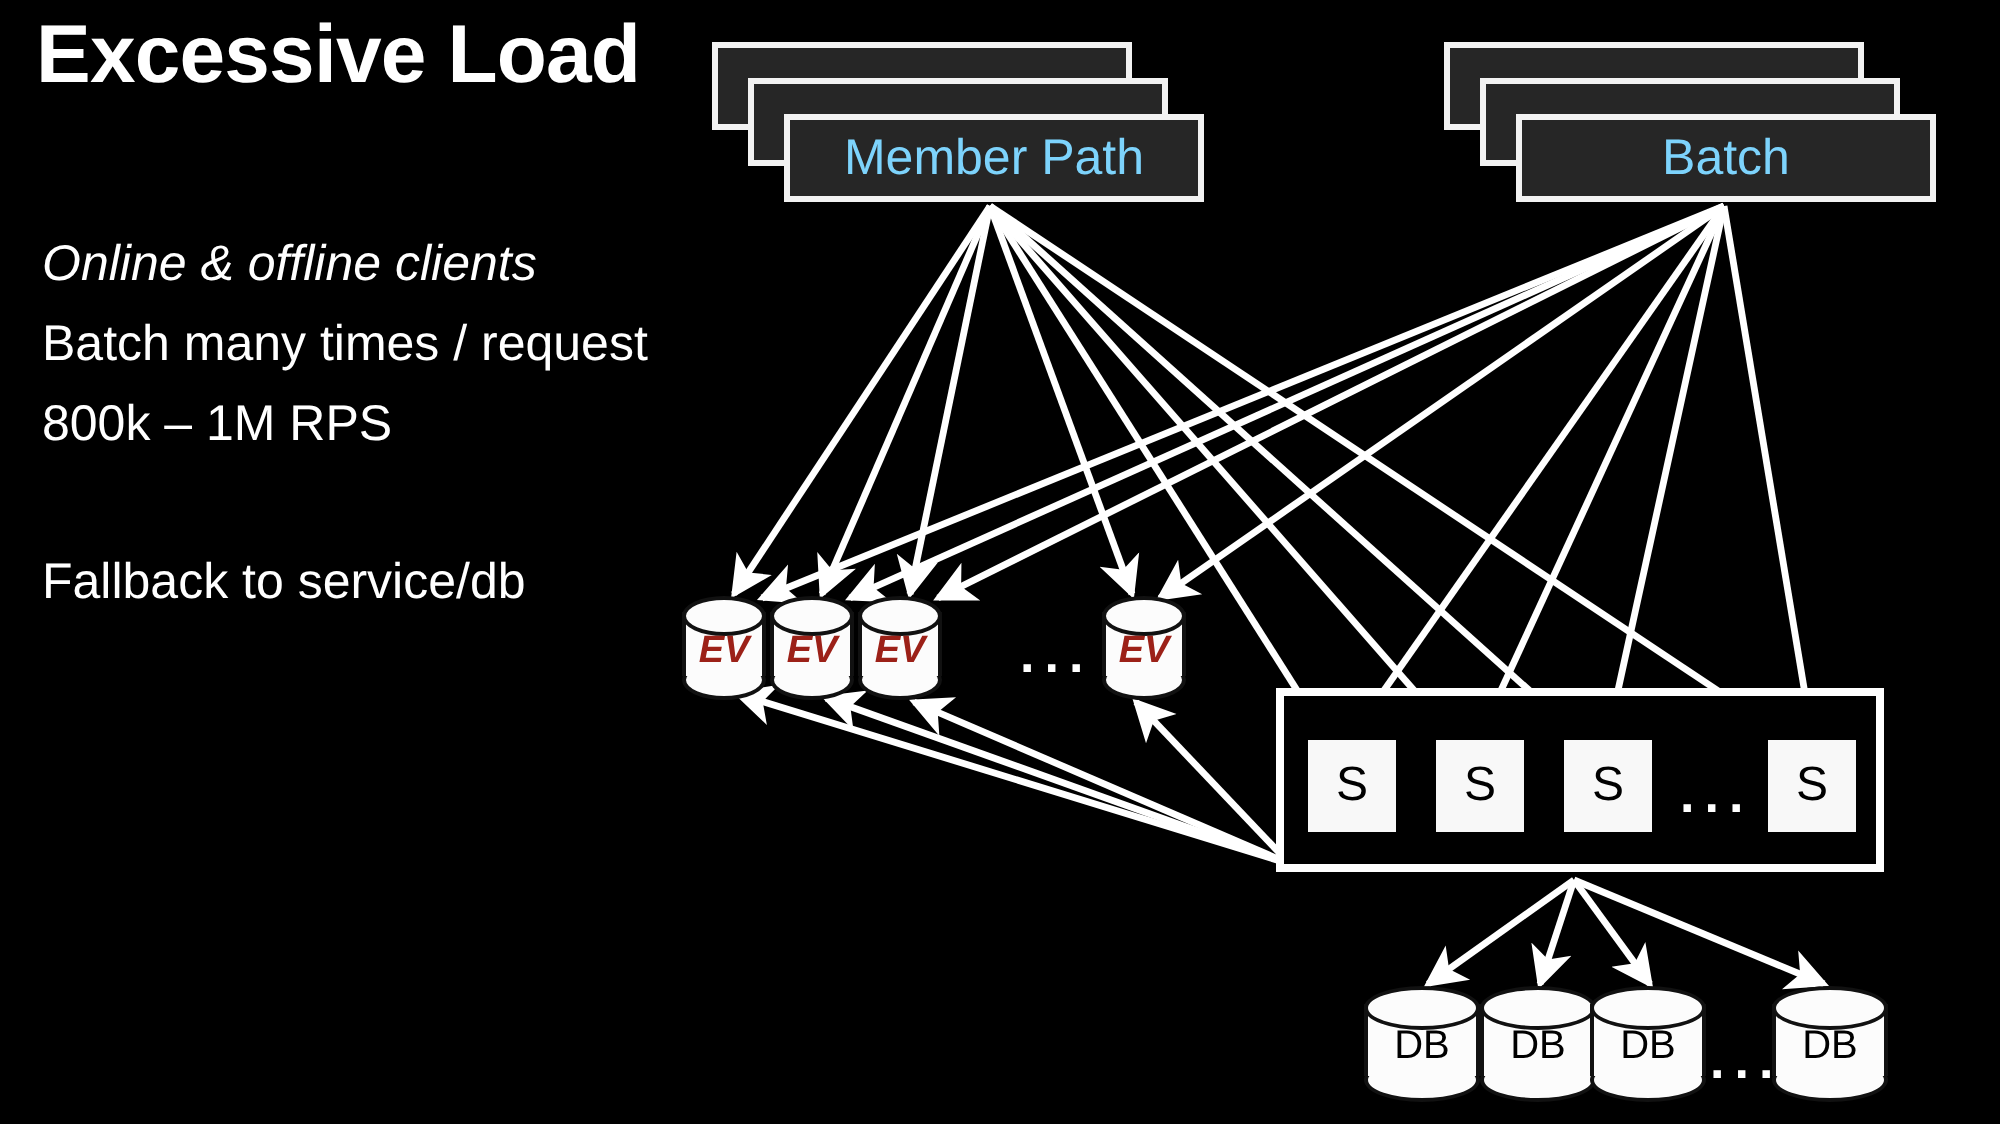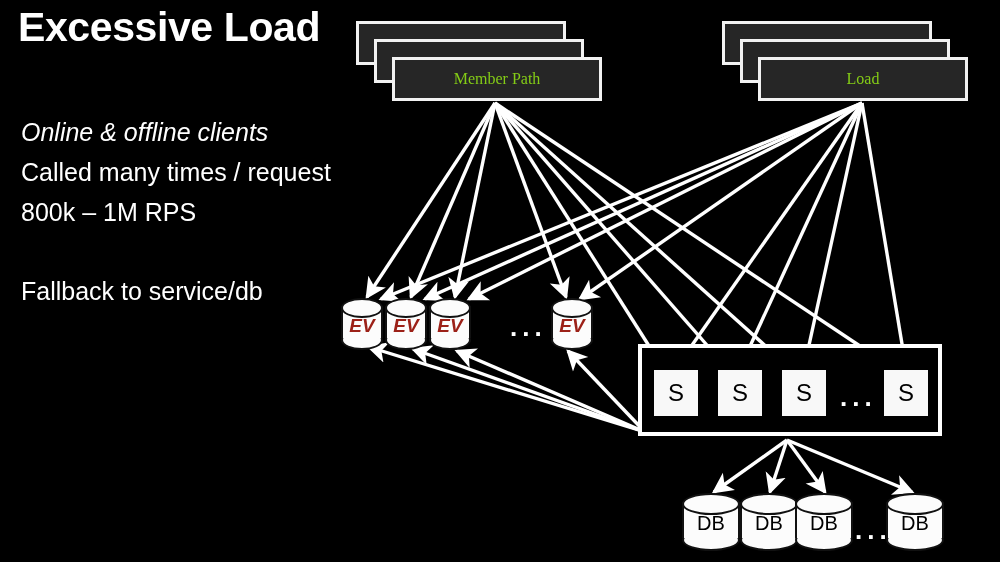--- a/index.html
+++ b/index.html
@@ -13,22 +13,22 @@
   .bullet{position:absolute;left:21px;color:#ffffff;font-size:25px;
           font-weight:400;line-height:1.1;white-space:nowrap;}
 
   
   #art{position:absolute;left:0;top:0;width:1000px;height:562px;}
 
   
   .stack-box{position:absolute;box-sizing:border-box;border:3px solid #f2f2f2;
              background:#262626;}
   .stack-front{display:flex;align-items:center;justify-content:center;}
-  .stack-label{color:#84cc16;font-size:16px;font-weight:400;
-               font-family:Liberation Serif, serif;}
+  .stack-label{color:#7dd3fc;font-size:25px;font-weight:400;
+               font-family:Liberation Sans, sans-serif;}
 
   
   #svc-box{position:absolute;box-sizing:border-box;border:4px solid #ffffff;
            background:#000;}
   .s-node{position:absolute;box-sizing:border-box;background:#f8f8f8;
           display:flex;align-items:center;justify-content:center;
           color:#000;font-size:24px;font-weight:400;}
   .dots{position:absolute;color:#ffffff;font-size:26px;letter-spacing:5px;
         font-weight:bold;line-height:1;}
 
@@ -47,21 +47,21 @@
            font-family:"Liberation Sans","DejaVu Sans",sans-serif;}
 </style>
 </head>
 <body>
 
 <div id="slide">
 
   <div id="title">Excessive Load</div>
 
   <div class="bullet" style="top:119px;font-style:italic;">Online &amp; offline clients</div>
-  <div class="bullet" style="top:159px;">Called many times / request</div>
+  <div class="bullet" style="top:159px;">Batch many times / request</div>
   <div class="bullet" style="top:199px;">800k – 1M RPS</div>
   <div class="bullet" style="top:278px;">Fallback to service/db</div>
 
   <svg id="art" viewBox="0 0 1000 562">
     <defs>
       <marker id="ah" markerWidth="7" markerHeight="7" refX="5.4" refY="3.5" orient="auto" markerUnits="strokeWidth">
         <path d="M0,0.4 L6.2,3.5 L0,6.6 L1.6,3.5 Z" fill="#ffffff"></path>
       </marker>
     </defs>
     <g stroke="#ffffff" stroke-width="3.4" fill="none" marker-end="url(#ah)">
@@ -103,21 +103,21 @@
     <div class="stack-box" style="left:374px;top:39px;width:210px;height:44px;"></div>
     <div class="stack-box stack-front" style="left:392px;top:57px;width:210px;height:44px;">
       <span class="stack-label">Member Path</span>
     </div>
   </div>
 
   <div>
     <div class="stack-box" style="left:722px;top:21px;width:210px;height:44px;"></div>
     <div class="stack-box" style="left:740px;top:39px;width:210px;height:44px;"></div>
     <div class="stack-box stack-front" style="left:758px;top:57px;width:210px;height:44px;">
-      <span class="stack-label">Load</span>
+      <span class="stack-label">Batch</span>
     </div>
   </div>
 
   <div>
 
     <div class="cyl" style="left:341px;top:298px;width:42px;height:50px;">
       <div class="bot" style="top:32px;height:16px;"></div>
       <div class="body" style="top:8px;height:32px;"></div>
       <div class="top" style="top:0px;height:16px;"></div>
       <div class="ev-logo" style="top:17px;font-size:19px;">EV</div>

